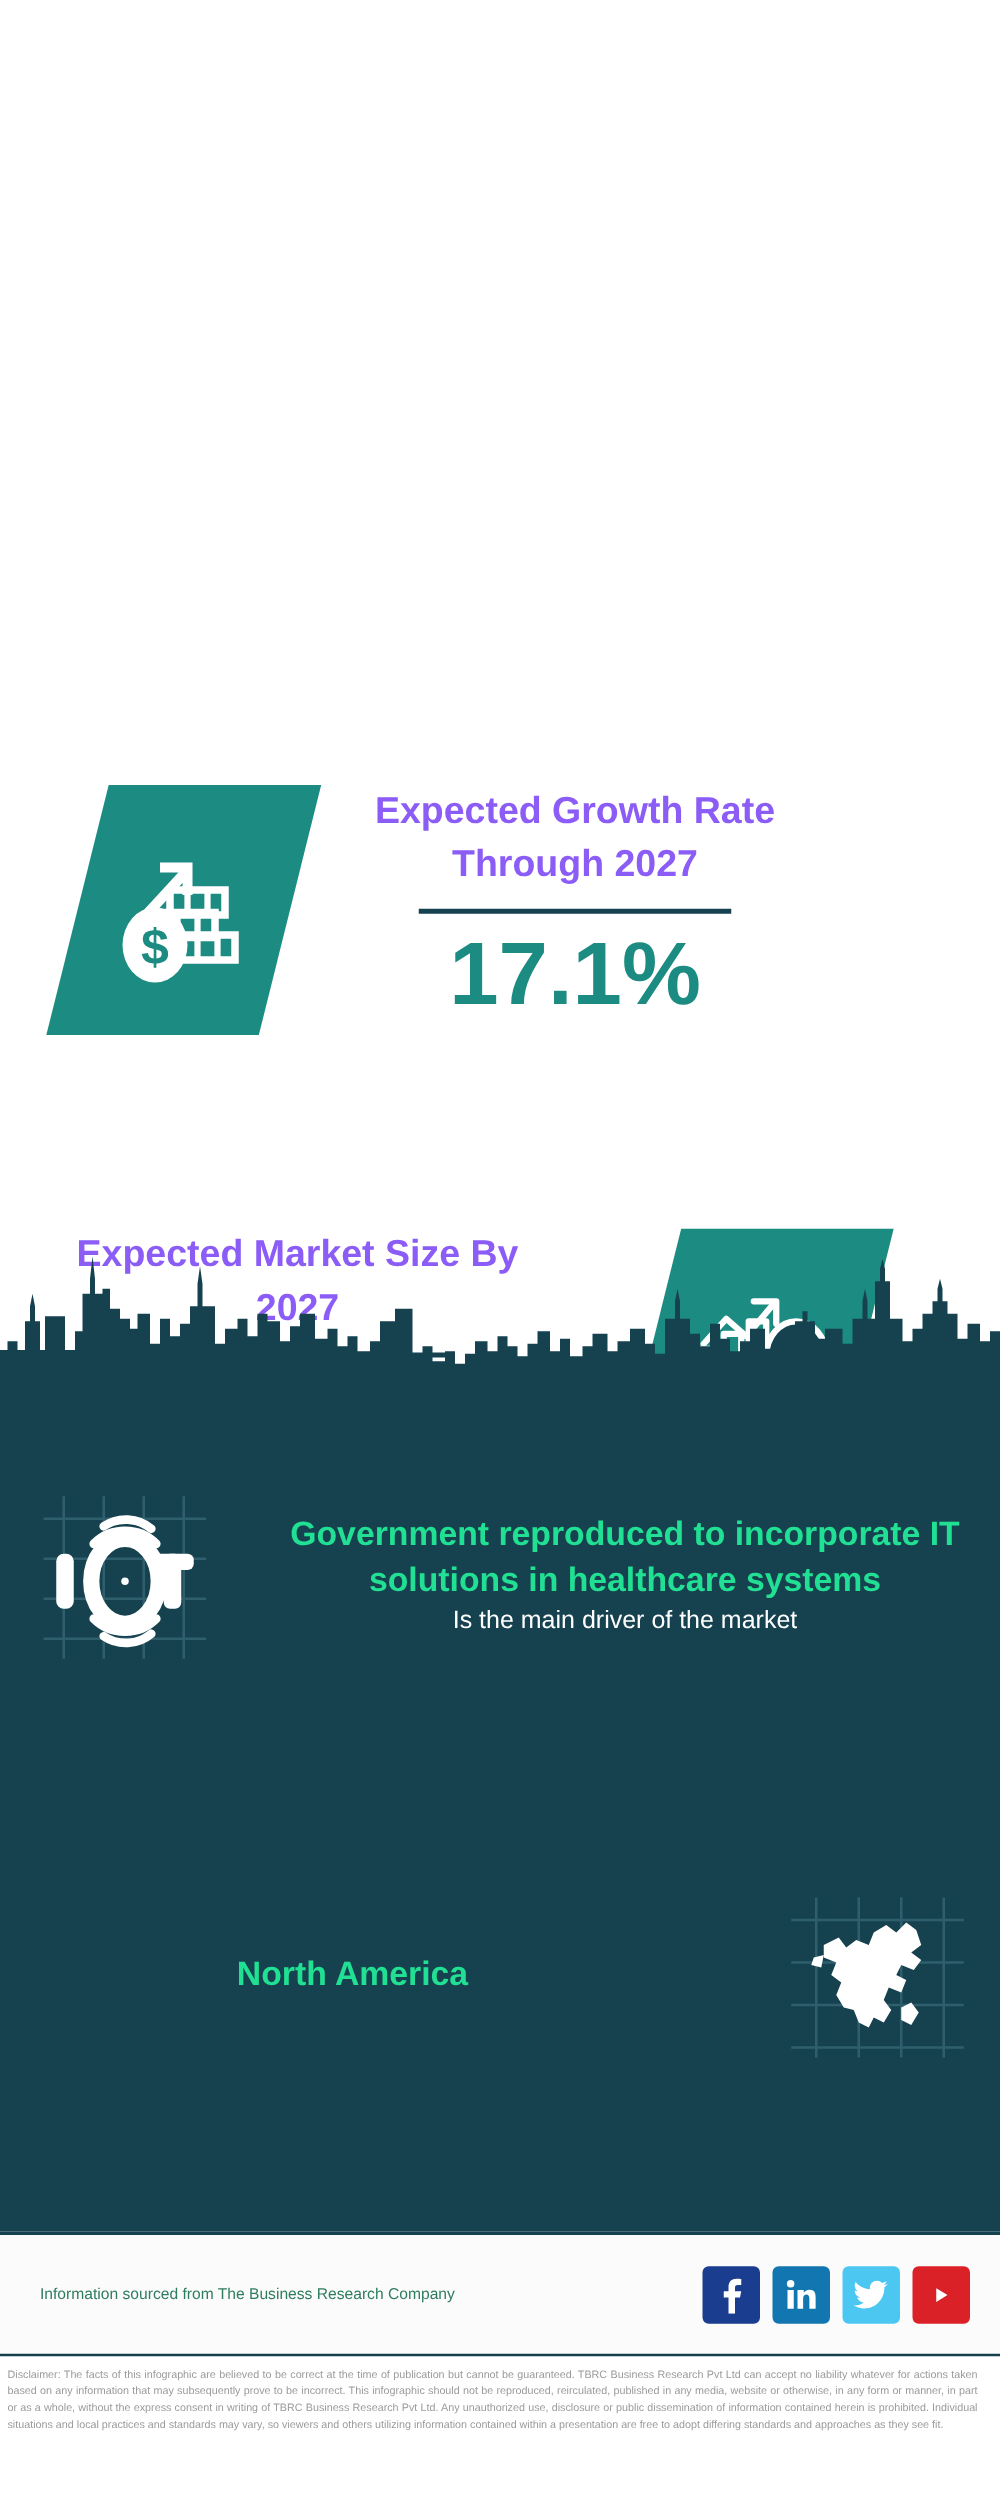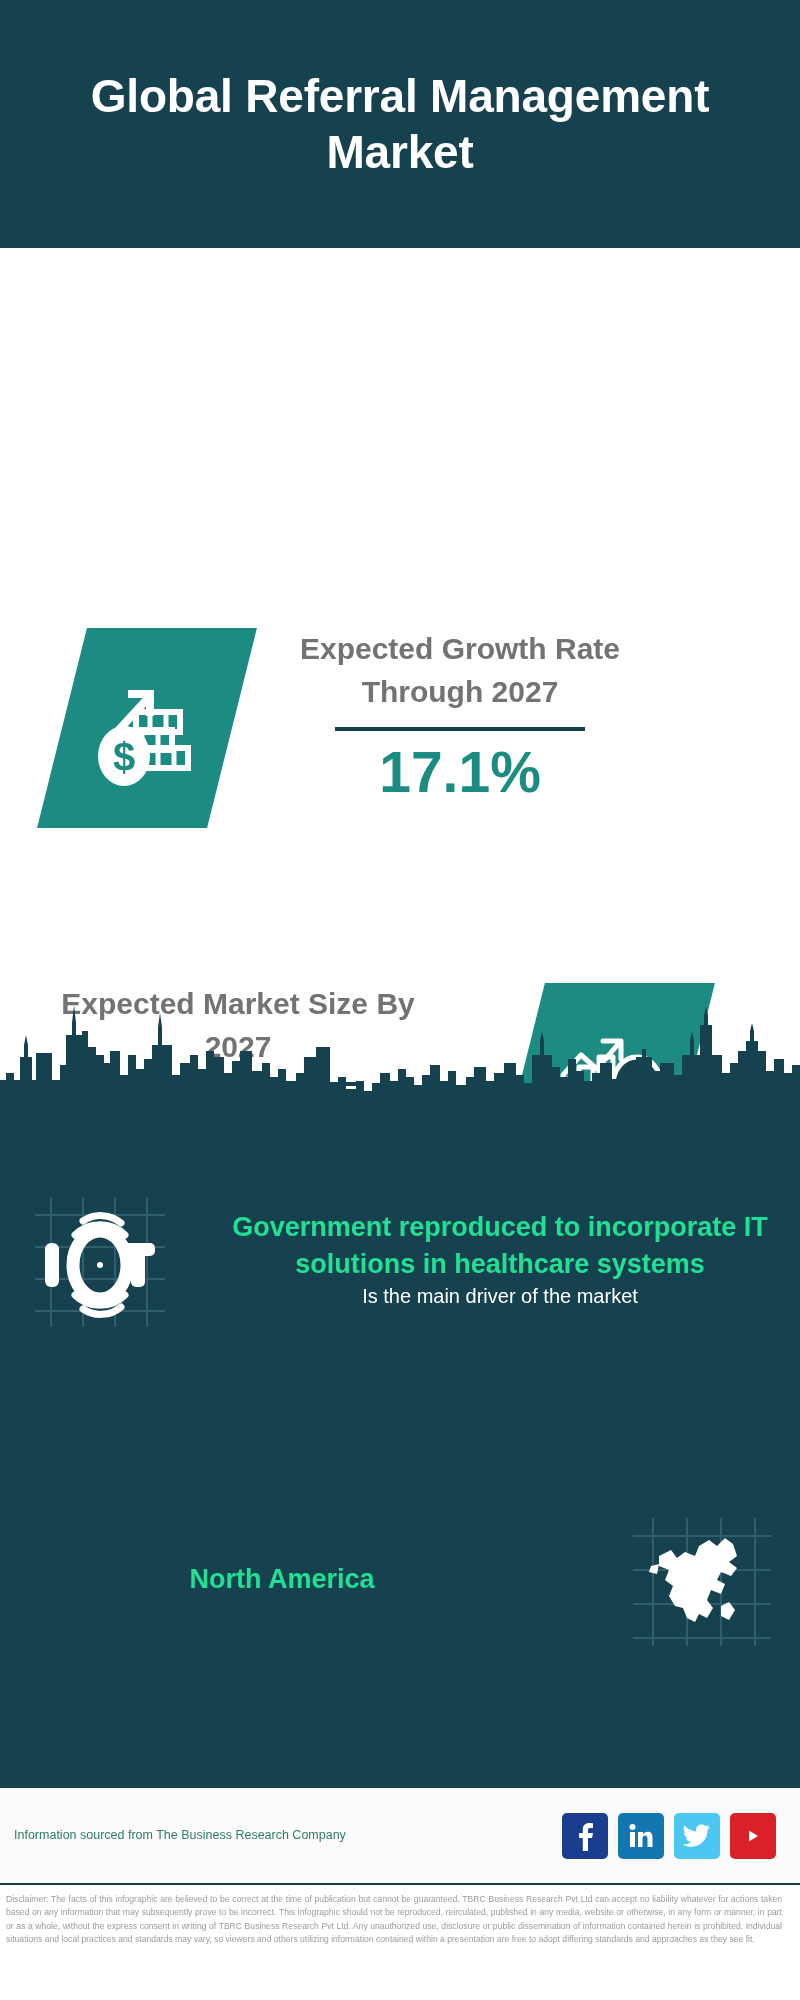--- a/index.html
+++ b/index.html
@@ -56,34 +56,34 @@
     justify-content:center;
   }
   .tile > svg{ transform:skewX(14deg); }
 
   .tile-growth{ left:62px; top:380px; width:170px; height:200px; }
   .tile-size{   left:520px; top:735px; width:170px; height:200px; }
 
   .stat-text{ position:absolute; text-align:center; }
 
   .stat-label{
-    color:#737373;
+    color:#8b5cf6;
     font-size:30px;
     font-weight:bold;
     line-height:1.42;
   }
   .rule{
     height:4px;
     background:#164250;
     margin:14px auto 10px auto;
     width:250px;
   }
   .stat-value{
     color:#1c8b81;
-    font-size:57px;
+    font-size:71px;
     font-weight:bold;
     line-height:1.1;
   }
 
   .growth-text{ left:270px; top:380px; width:380px; }
   .size-text{   left:48px;  top:735px; width:380px; }
 
   
   .skyline-wrap{
     position:absolute;
@@ -147,21 +147,21 @@
     border-top:3px solid #164250;
     border-bottom:2px solid #164250;
     display:flex;
     align-items:center;
     box-sizing:border-box;
   }
   .footer-text{
     color:#2e7d5f;
     font-size:12.5px;
     line-height:1.65;
-    padding-left:14px;
+    padding-left:32px;
     flex:1 1 auto;
   }
   .social{
     display:flex;
     gap:10px;
     padding-right:24px;
   }
   .social-icon{
     width:46px; height:46px;
     border-radius:5px;
@@ -185,23 +185,20 @@
     font-size:8.6px;
     line-height:1.55;
     text-align:justify;
   }
 </style>
 </head>
 <body>
 
 <div class="page">
 
-  <div class="header">
-    <div class="header-title">Global Referral Management Market</div>
-  </div>
 
   <div class="stats">
 
     <div class="tile tile-growth">
       <svg width="110" height="120" viewBox="0 0 110 120" fill="none">
 
         <path d="M12 78 L58 28" stroke="#ffffff" stroke-width="8"></path>
         <path d="M62 22 L62 48 L54 48 L54 30 L36 30 L36 22 Z" fill="#ffffff"></path>
 
         <rect x="44" y="44" width="44" height="20" fill="none" stroke="#ffffff" stroke-width="6"></rect>

